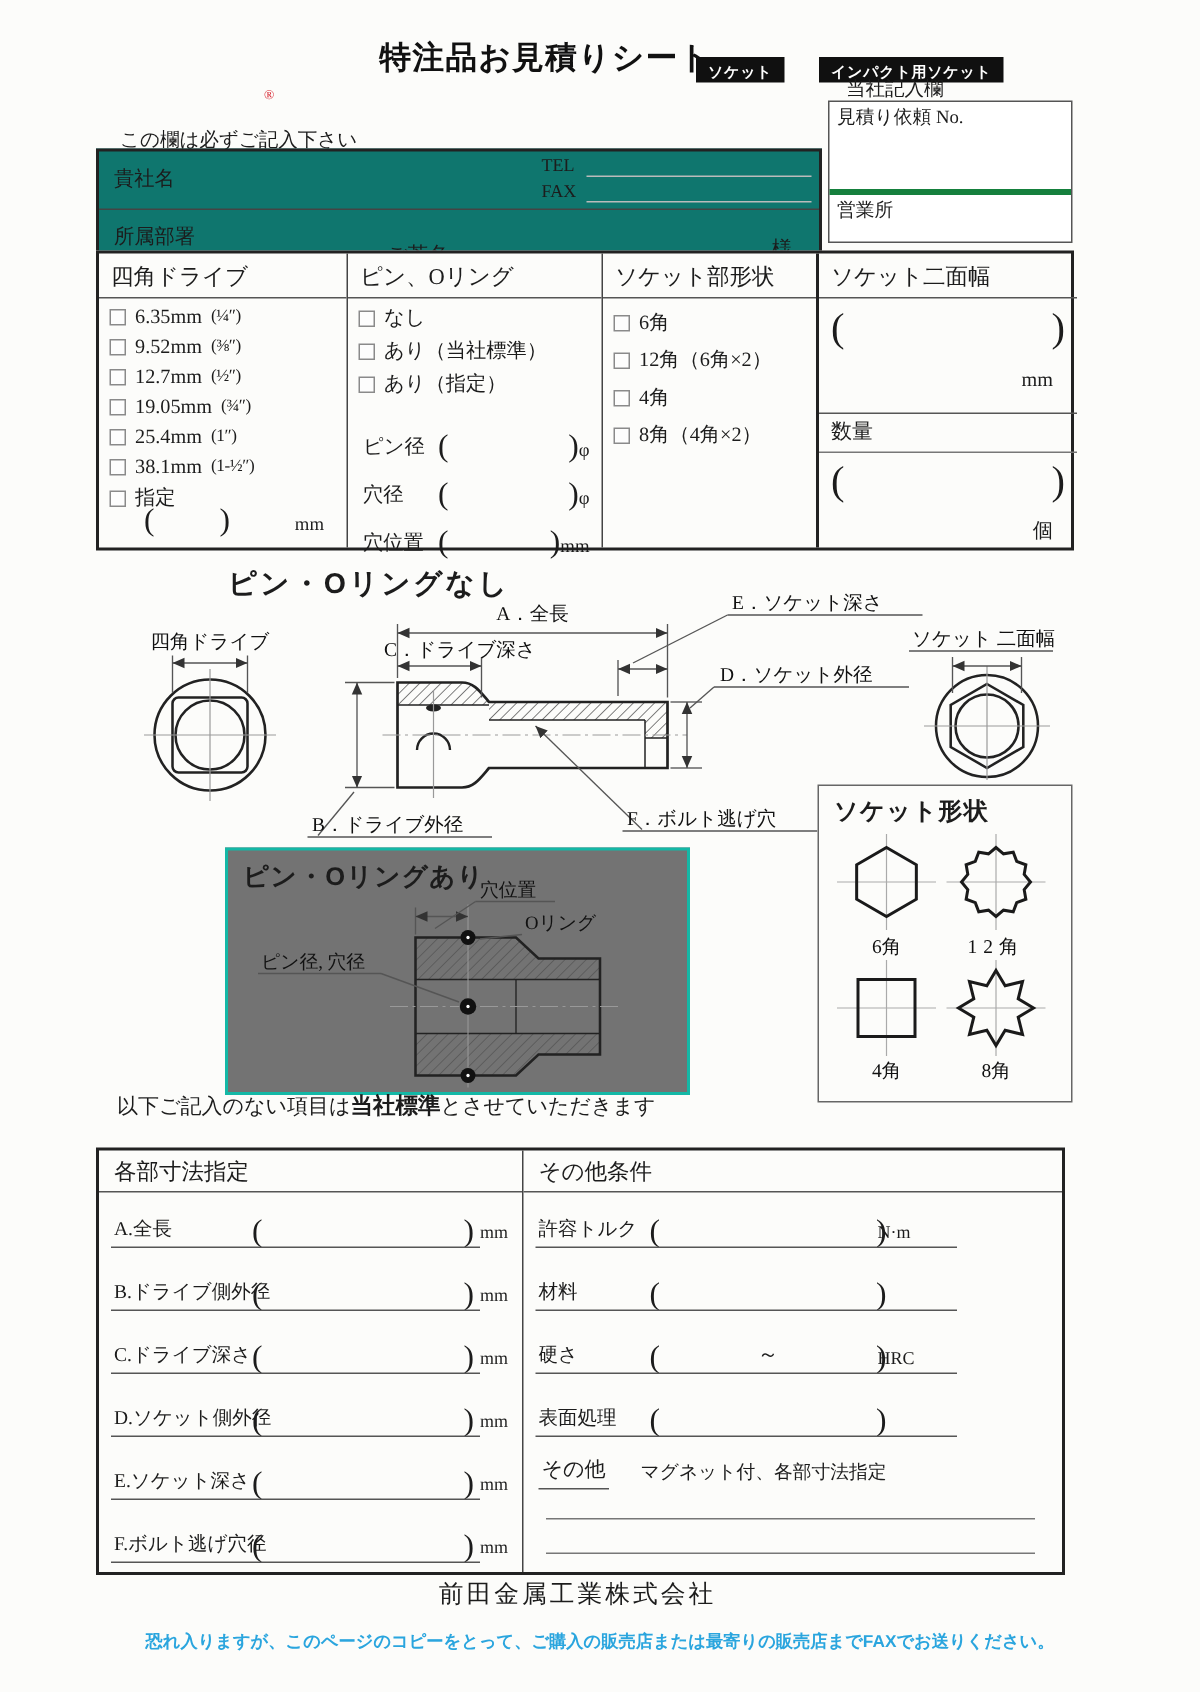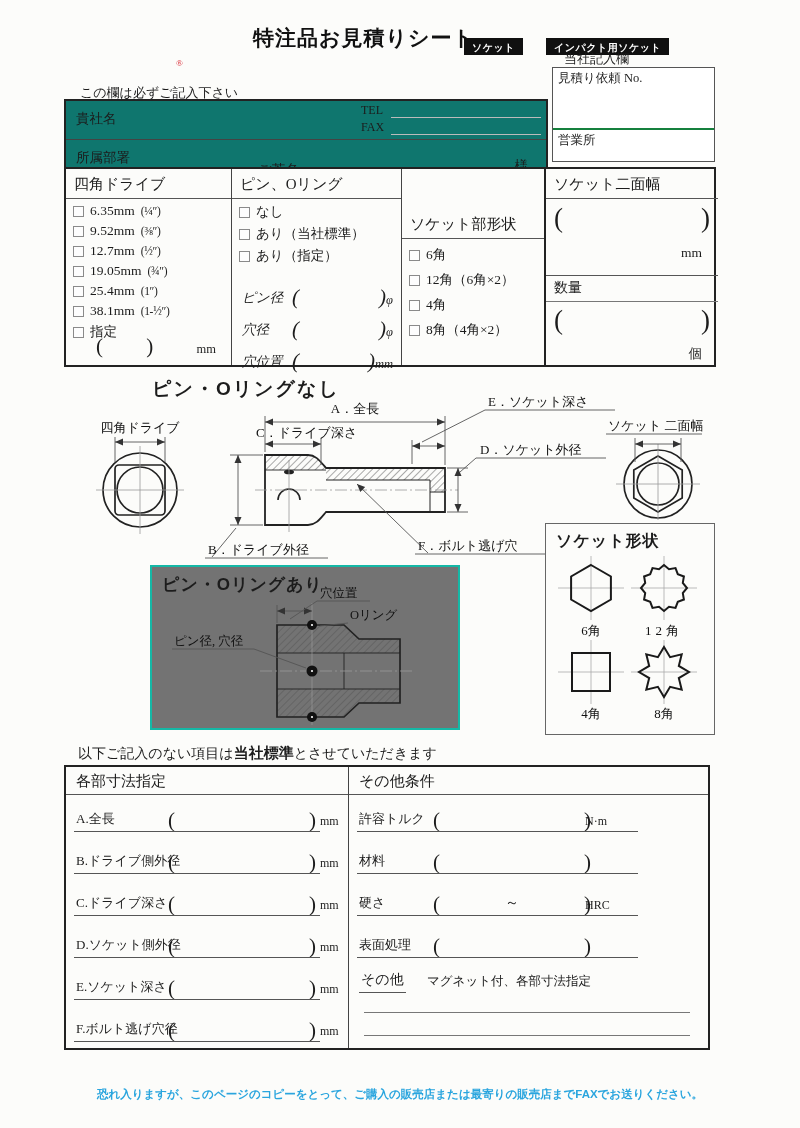--- a/index.html
+++ b/index.html
@@ -15,21 +15,21 @@
   .logo-reg { position:absolute; left:176px; top:58px; color:#d7232e; font-size:9px; }
   .page-title { position:absolute; left:253px; top:24px; font-family:"Liberation Sans","DejaVu Sans",sans-serif;
                 font-weight:bold; font-size:21px; letter-spacing:1px; color:#111; }
   .badge { position:absolute; top:26px; background:#101010; color:#fff; font-family:"Liberation Sans","DejaVu Sans",sans-serif;
            font-weight:bold; font-size:10px; padding:3px 8px 0; letter-spacing:0.5px;margin-top:12px; }
   .badge.b1 { left:464px; } .badge.b2 { left:546px; }
 
   
   .office-label { position:absolute; left:564px; top:50px; font-size:13px; }
   .office-box { position:absolute; left:552px; top:67px; width:163px; height:95px; border:1px solid #555; background:#fff; }
-  .office-cell1 { position:absolute; left:0; top:0; right:0; height:62px; border-bottom:2px solid #15803d; padding:2px 5px; font-size:12.5px; }
+  .office-cell1 { position:absolute; left:0; top:0; right:0; height:62px; border-bottom:4px solid #15803d; padding:2px 5px; font-size:12.5px; }
   .office-cell2 { position:absolute; left:0; top:62px; right:0; bottom:0; padding:2px 5px; font-size:12.5px; }
 
   .must-fill { position:absolute; left:80px; top:84px; font-size:13px; }
 
   
   .cust-box { position:absolute; left:64px; top:99px; width:484px; height:76px; border:2px solid #222; background:#0f766e; }
   .cust-row1 { position:absolute; left:0; top:0; right:0; height:39px; border-bottom:1px solid #444; }
   .cust-company { position:absolute; left:10px; top:9px; font-size:13.5px; }
   .cust-tel { position:absolute; left:295px; top:2px; font-size:12px; }
   .cust-fax { position:absolute; left:295px; top:19px; font-size:12px; }
@@ -37,21 +37,21 @@
   .fax-line { position:absolute; left:325px; top:33px; width:150px; border-bottom:1px solid #bbb; }
   .cust-dept { position:absolute; left:10px; top:48px; font-size:13.5px; }
   .cust-name { position:absolute; left:192px; top:60px; font-size:13.5px; }
   .cust-sama { position:absolute; right:18px; top:56px; font-size:13.5px; }
 
   
   .spec-table { position:absolute; left:64px; top:167px; width:652px; height:200px; border:2px solid #222; background:#fcfcfa; }
   .col { position:absolute; top:0; bottom:0; }
   .col1 { left:0; width:166px; border-right:1px solid #444; }
   .col2 { left:166px; width:170px; border-right:1px solid #444; }
-  .col3 { left:336px; width:142px;margin-top:40px; }
+  .col3 { left:336px; width:142px; }
   .col4 { left:478px; width:174px; border-left:2px solid #222; }
   .col-hd { height:30px; padding:6px 8px 2px; font-size:15px; border-bottom:1px solid #555; }
   .opt-row { display:flex; align-items:center; gap:6px; margin:4px 7px 0; font-size:13.5px; white-space:nowrap; }
   .col3 .opt-row { margin-top:7px; }
   .cb { width:11px; height:11px; border:1.5px solid #8a8a8a; background:#fdfdfd; flex:0 0 11px; display:inline-block; }
   .inch { font-size:11.5px; letter-spacing:-0.3px; }
   .bp { font-size:21px; font-weight:400; line-height:1; }
   .drive-custom { position:absolute; left:30px; bottom:8px; width:120px; display:flex; justify-content:space-between; align-items:flex-end; }
   .drive-custom .unit { font-size:12.5px; }
   .fld { display:flex; align-items:center; margin:11px 8px 0 10px; font-size:13.5px; }
@@ -73,21 +73,21 @@
   .pin-box { position:absolute; left:150px; top:565px; width:310px; height:165px; border:2px solid #14b8a6; background:#737373; }
   .pin-title { position:absolute; left:10px; top:6px; font-family:"Liberation Sans","DejaVu Sans",sans-serif;
                font-weight:bold; font-size:17px; letter-spacing:1px; }
   .shape-box { position:absolute; left:545px; top:523px; width:170px; height:212px; border:1px solid #666; background:#fcfcfa; }
   .shape-title { position:absolute; left:10px; top:7px; font-family:"Liberation Sans","DejaVu Sans",sans-serif;
                  font-weight:bold; font-size:16px; letter-spacing:1px; }
   .dlabel { font-size:13px; fill:#111; font-family:"Liberation Serif","DejaVu Serif",serif; }
   .dlabel-s { font-size:12.5px; fill:#111; font-family:"Liberation Serif","DejaVu Serif",serif; }
 
   
-  .note { position:absolute; left:78px; top:744px; font-size:14px;text-align:center; }
+  .note { position:absolute; left:78px; top:728px; font-size:14px;text-align:center; }
   .note b { font-size:15px; }
 
   
   .dim-table { position:absolute; left:64px; top:765px; width:646px; height:285px; border:2px solid #222; background:#fcfcfa; }
   .dim-left { position:absolute; left:0; top:0; bottom:0; width:283px; border-right:1px solid #444; }
   .dim-right { position:absolute; left:283px; top:0; bottom:0; right:0; }
   .dim-hd { height:28px; padding:5px 10px 0; font-size:15px; border-bottom:1px solid #555; }
   .dim-rows { position:absolute; left:0; top:28px; right:0; }
   .dim-row, .cond-row { position:relative; height:42px; }
   .dim-row::after { content:''; position:absolute; left:8px; right:28px; bottom:5px; border-bottom:1px solid #555; }
@@ -194,21 +194,21 @@
           </div>
           <div class="opt-row">
             <span class="cb"></span>
             <span>あり（当社標準）</span>
           </div>
           <div class="opt-row">
             <span class="cb"></span>
             <span>あり（指定）</span>
           </div>
         </div>
-      <div style="margin-top:22px;font-style:italic;">
+      <div style="margin-top:22px;">
           <div class="fld">
             <span class="flabel">ピン径</span>
             <span class="bp">(</span>
             <span class="gap"></span>
             <span class="bp">)</span>
             <span class="unit">φ</span>
           </div>
           <div class="fld">
             <span class="flabel">穴径</span>
             <span class="bp">(</span>
@@ -529,15 +529,16 @@
         </div>
       <div class="other-row">
         <span class="other-lbl">その他</span>
         <span class="other-hint">マグネット付、各部寸法指定</span>
       </div>
       <div class="blank-line bl1"></div>
       <div class="blank-line bl2"></div>
     </div>
   </div>
 
+  <div class="company">前田金属工業株式会社</div>
   <div class="fax-note" style="color: rgb(42, 165, 222);">恐れ入りますが、このページのコピーをとって、ご購入の販売店または最寄りの販売店までFAXでお送りください。</div>
 
 </div>
 
 </body></html>

